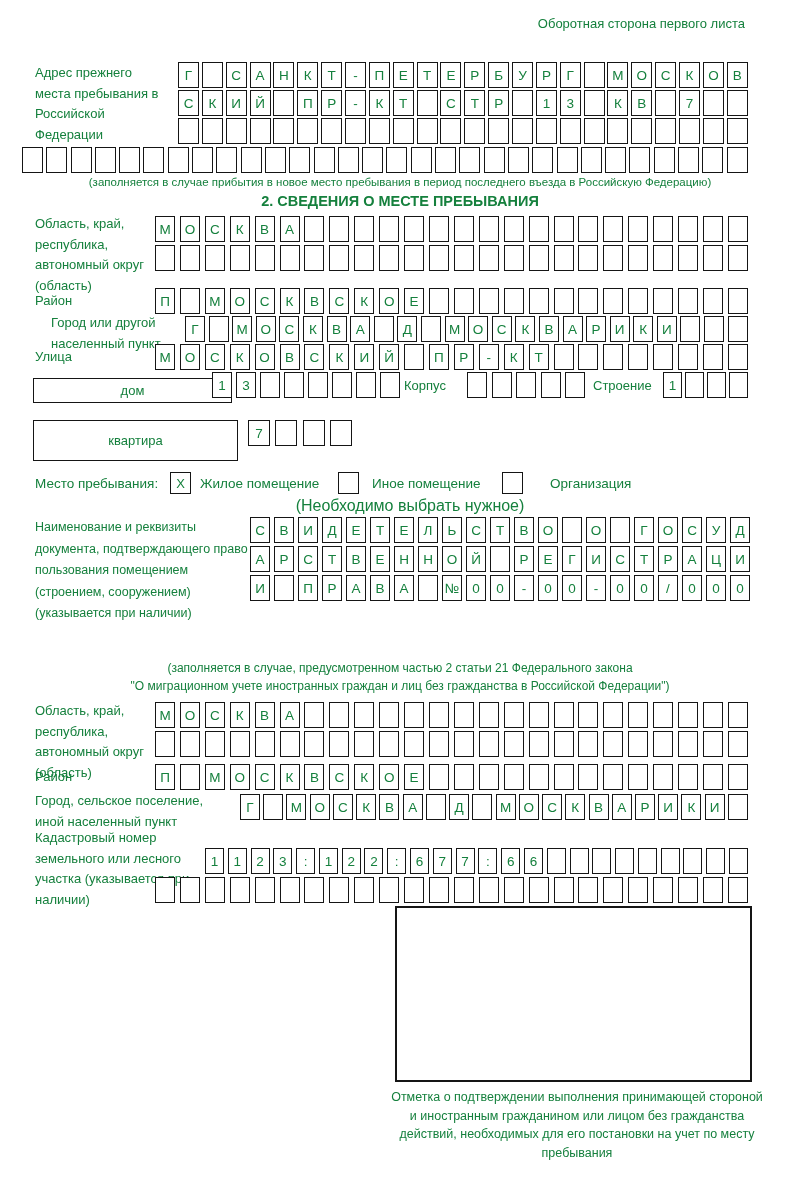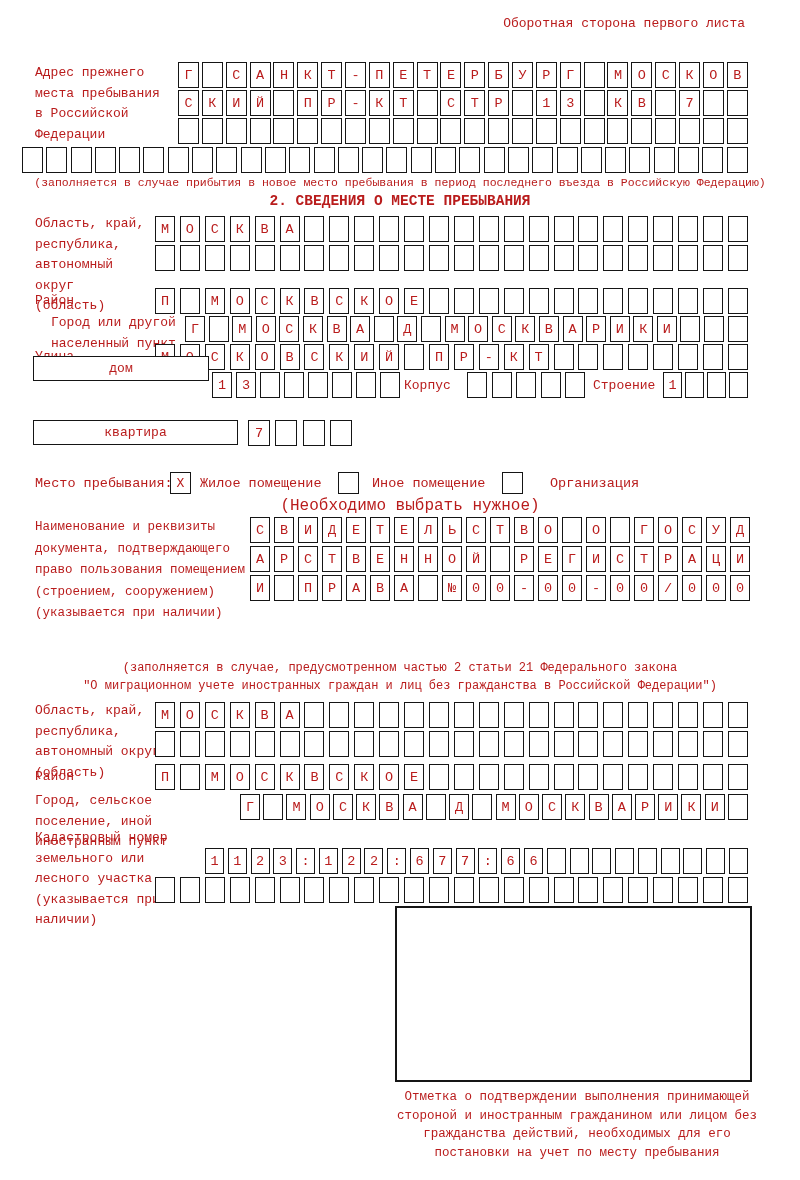--- a/index.html
+++ b/index.html
@@ -1,17 +1,17 @@
 <!DOCTYPE html>
 <html><head>
 <meta charset="utf-8">
 <style>
   html,body{margin:0;padding:0;background:#fff;}
   #page{position:relative;width:800px;height:1180px;background:#ffffff;
-        font-family:Liberation Mono, monospace;color:#b91c1c;overflow:hidden;}
+        font-family:Liberation Sans, sans-serif;color:#15803d;overflow:hidden;}
   .abs{position:absolute;}
   .row{position:absolute;display:flex;justify-content:space-between;}
   .cbox{flex:0 0 auto;width:20px;height:26px;border:1.7px solid #151515;box-sizing:border-box;
         display:flex;align-items:center;justify-content:center;font-size:13.5px;background:#fff;}
   .w21 .cbox{width:21px;}
   .w19 .cbox{width:19px;}
   .w22 .cbox{width:22px;}
   .lbl{position:absolute;font-size:13px;line-height:20.5px;}
   .snote{position:absolute;font-size:12px;}
   .h-center{position:absolute;left:0;width:800px;text-align:center;font-weight:bold;font-size:14.5px;}
@@ -278,21 +278,21 @@
       <span class="cbox"></span>
       <span class="cbox"></span>
       <span class="cbox"></span>
       <span class="cbox"></span>
       <span class="cbox"></span>
       <span class="cbox"></span>
       <span class="cbox"></span>
       <span class="cbox"></span>
     </div>
 
-  <div class="fieldbox" style="left:33px;top:356px;width:176px;height:25px;">дом</div>
+  <div class="fieldbox" style="left:33px;top:378px;width:199px;height:25px;">дом</div>
   <div class="row" style="left:212px;top:372px;width:188px;">
       <span class="cbox">1</span>
       <span class="cbox">3</span>
       <span class="cbox"></span>
       <span class="cbox"></span>
       <span class="cbox"></span>
       <span class="cbox"></span>
       <span class="cbox"></span>
       <span class="cbox"></span>
     </div>
@@ -305,21 +305,21 @@
       <span class="cbox"></span>
     </div>
   <div class="lbl" style="left:593px;top:376px;">Строение</div>
   <div class="row w19" style="left:663px;top:372px;width:85px;">
       <span class="cbox">1</span>
       <span class="cbox"></span>
       <span class="cbox"></span>
       <span class="cbox"></span>
     </div>
 
-  <div class="fieldbox" style="left:33px;top:420px;width:205px;height:25px;">квартира</div>
+  <div class="fieldbox" style="left:33px;top:420px;width:205px;height:41px;">квартира</div>
   <div class="row w22" style="left:248px;top:420px;width:104px;">
       <span class="cbox">7</span>
       <span class="cbox"></span>
       <span class="cbox"></span>
       <span class="cbox"></span>
     </div>
 
   <div class="lbl" style="left:35px;top:474px;font-size:13.5px;">Место пребывания:</div>
   <div class="chk" style="left:170px;top:472px;">X</div>
   <div class="lbl" style="left:200px;top:474px;font-size:13.5px;">Жилое помещение</div>
@@ -478,21 +478,21 @@
       <span class="cbox"></span>
       <span class="cbox"></span>
       <span class="cbox"></span>
       <span class="cbox"></span>
       <span class="cbox"></span>
       <span class="cbox"></span>
       <span class="cbox"></span>
       <span class="cbox"></span>
     </div>
 
-  <div class="lbl" style="left:35px;top:791px;width:195px;">Город, сельское поселение, иной иностранным пункт</div>
+  <div class="lbl" style="left:35px;top:791px;width:195px;">Город, сельское поселение, иной населенный пункт</div>
   <div class="row" style="left:240px;top:794px;width:508px;">
       <span class="cbox">Г</span>
       <span class="cbox"></span>
       <span class="cbox">М</span>
       <span class="cbox">О</span>
       <span class="cbox">С</span>
       <span class="cbox">К</span>
       <span class="cbox">В</span>
       <span class="cbox">А</span>
       <span class="cbox"></span>

